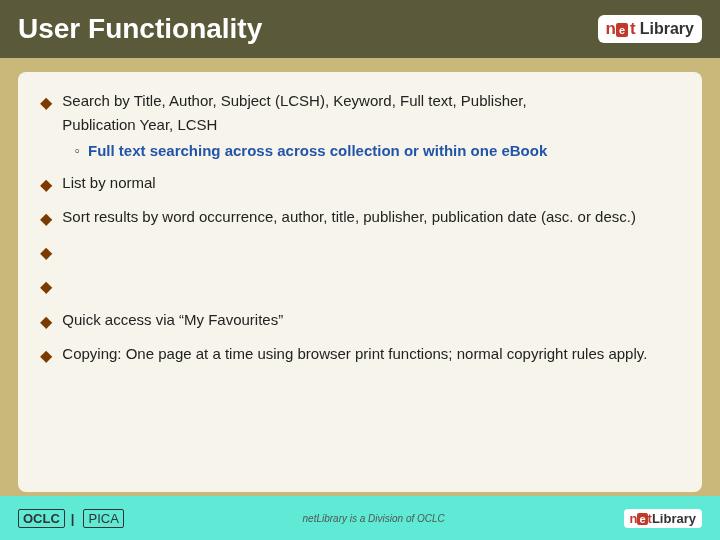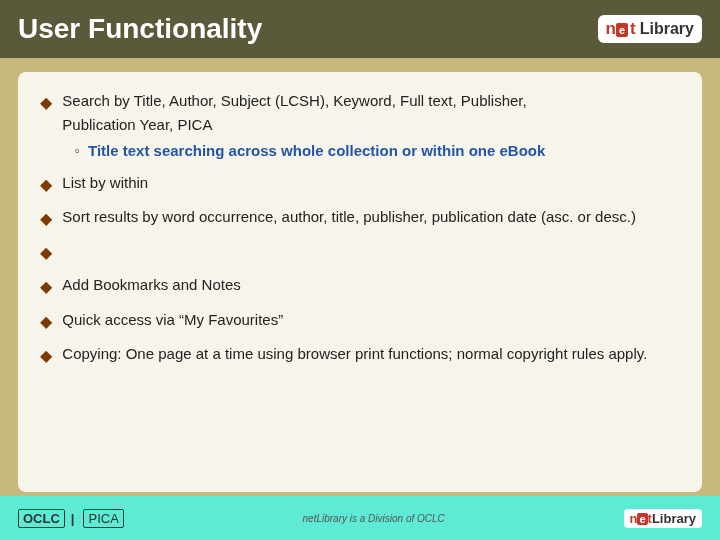--- a/index.html
+++ b/index.html
@@ -189,48 +189,47 @@
 </div>
 
 <div class="main-content">
   <ul class="bullet-list">
 
     <li>
       <span class="bullet-diamond">◆</span>
       <div class="item-text">
         <span>Search by Title, Author, Subject (LCSH), Keyword, Full text, Publisher,</span>
         <div class="pub-year-line">
-          <span>Publication Year, PICA</span>
+          <span>Publication Year, LCSH</span>
         </div>
         <ul class="sub-list">
           <li>
             <span class="sub-bullet">◦</span>
-            <span>Title text searching across whole collection or within one eBook</span>
+            <span>Full text searching across across collection or within one eBook</span>
           </li>
         </ul>
       </div>
     </li>
 
     <li>
       <span class="bullet-diamond">◆</span>
-      <span class="item-text">List by within</span>
+      <span class="item-text">List by normal</span>
     </li>
 
     <li>
       <span class="bullet-diamond">◆</span>
       <span class="item-text">Sort results by word occurrence, author, title, publisher, publication date (asc. or desc.)</span>
     </li>
 
     <li>
       <span class="bullet-diamond">◆</span>
     </li>
 
     <li>
       <span class="bullet-diamond">◆</span>
-      <span class="item-text">Add Bookmarks and Notes</span>
     </li>
 
     <li>
       <span class="bullet-diamond">◆</span>
       <span class="item-text">Quick access via “My Favourites”</span>
     </li>
 
     <li>
       <span class="bullet-diamond">◆</span>
       <span class="item-text">Copying: One page at a time using browser print functions; normal copyright rules apply.</span>

